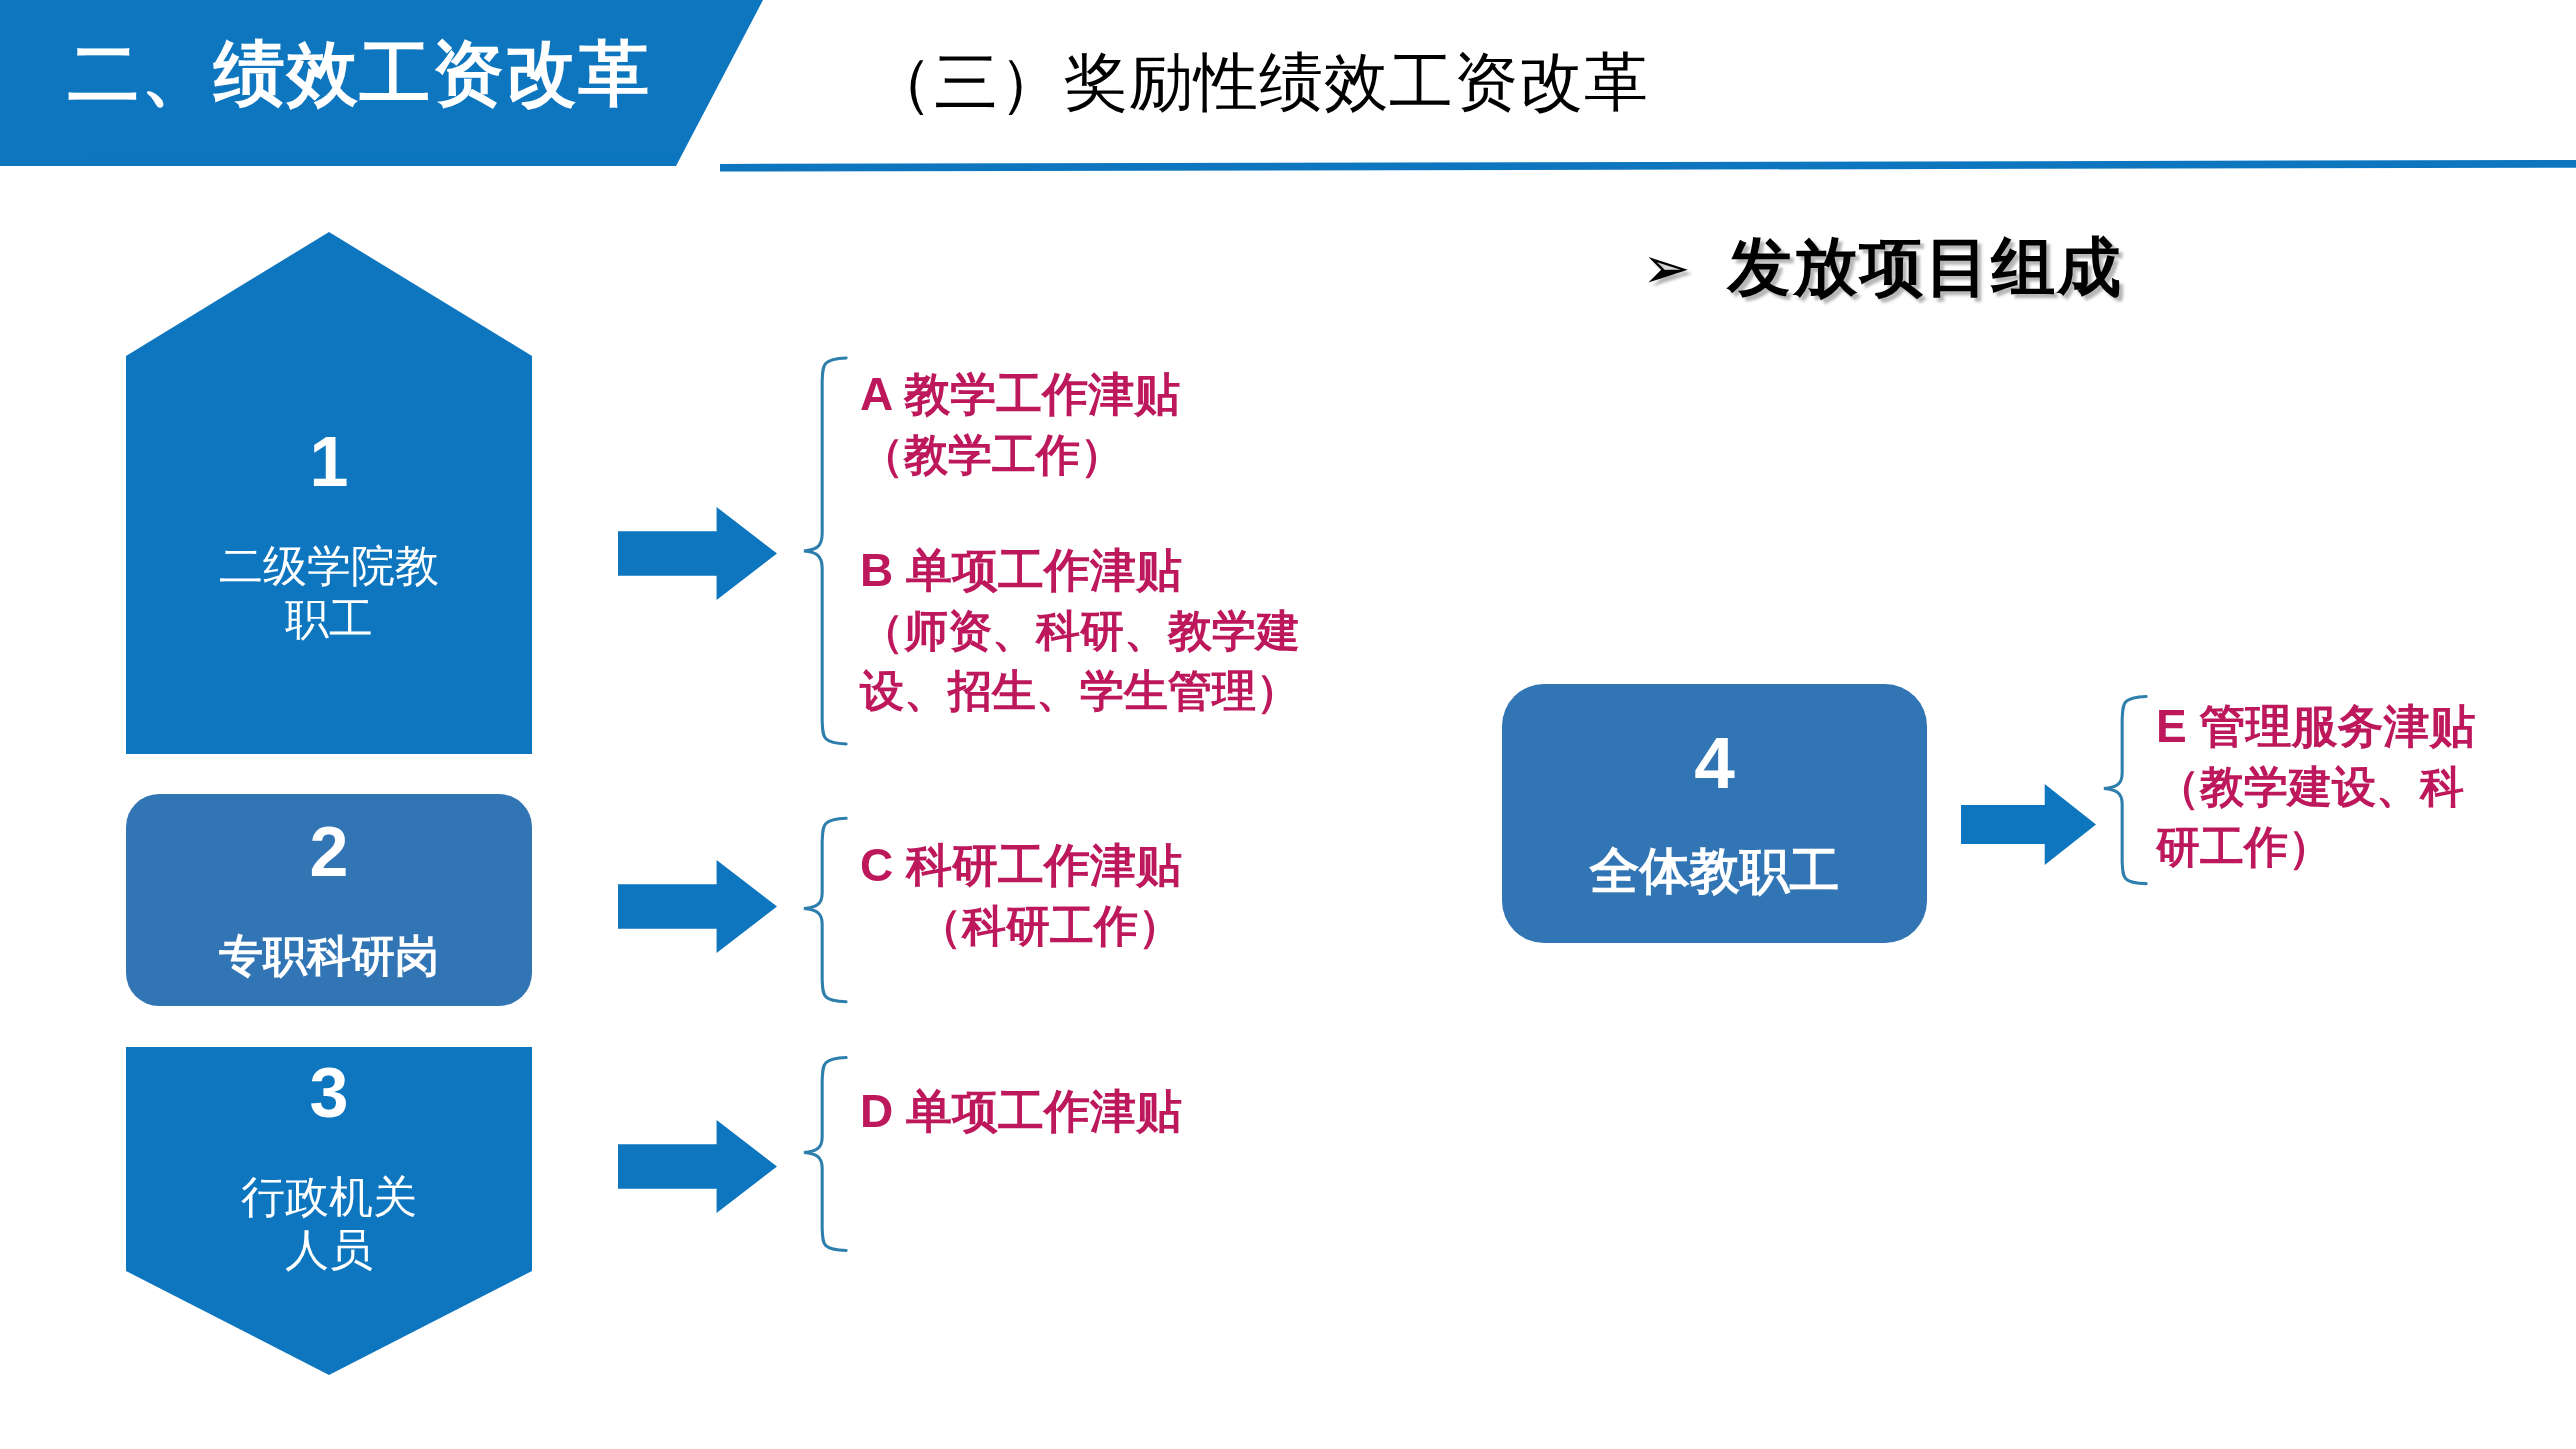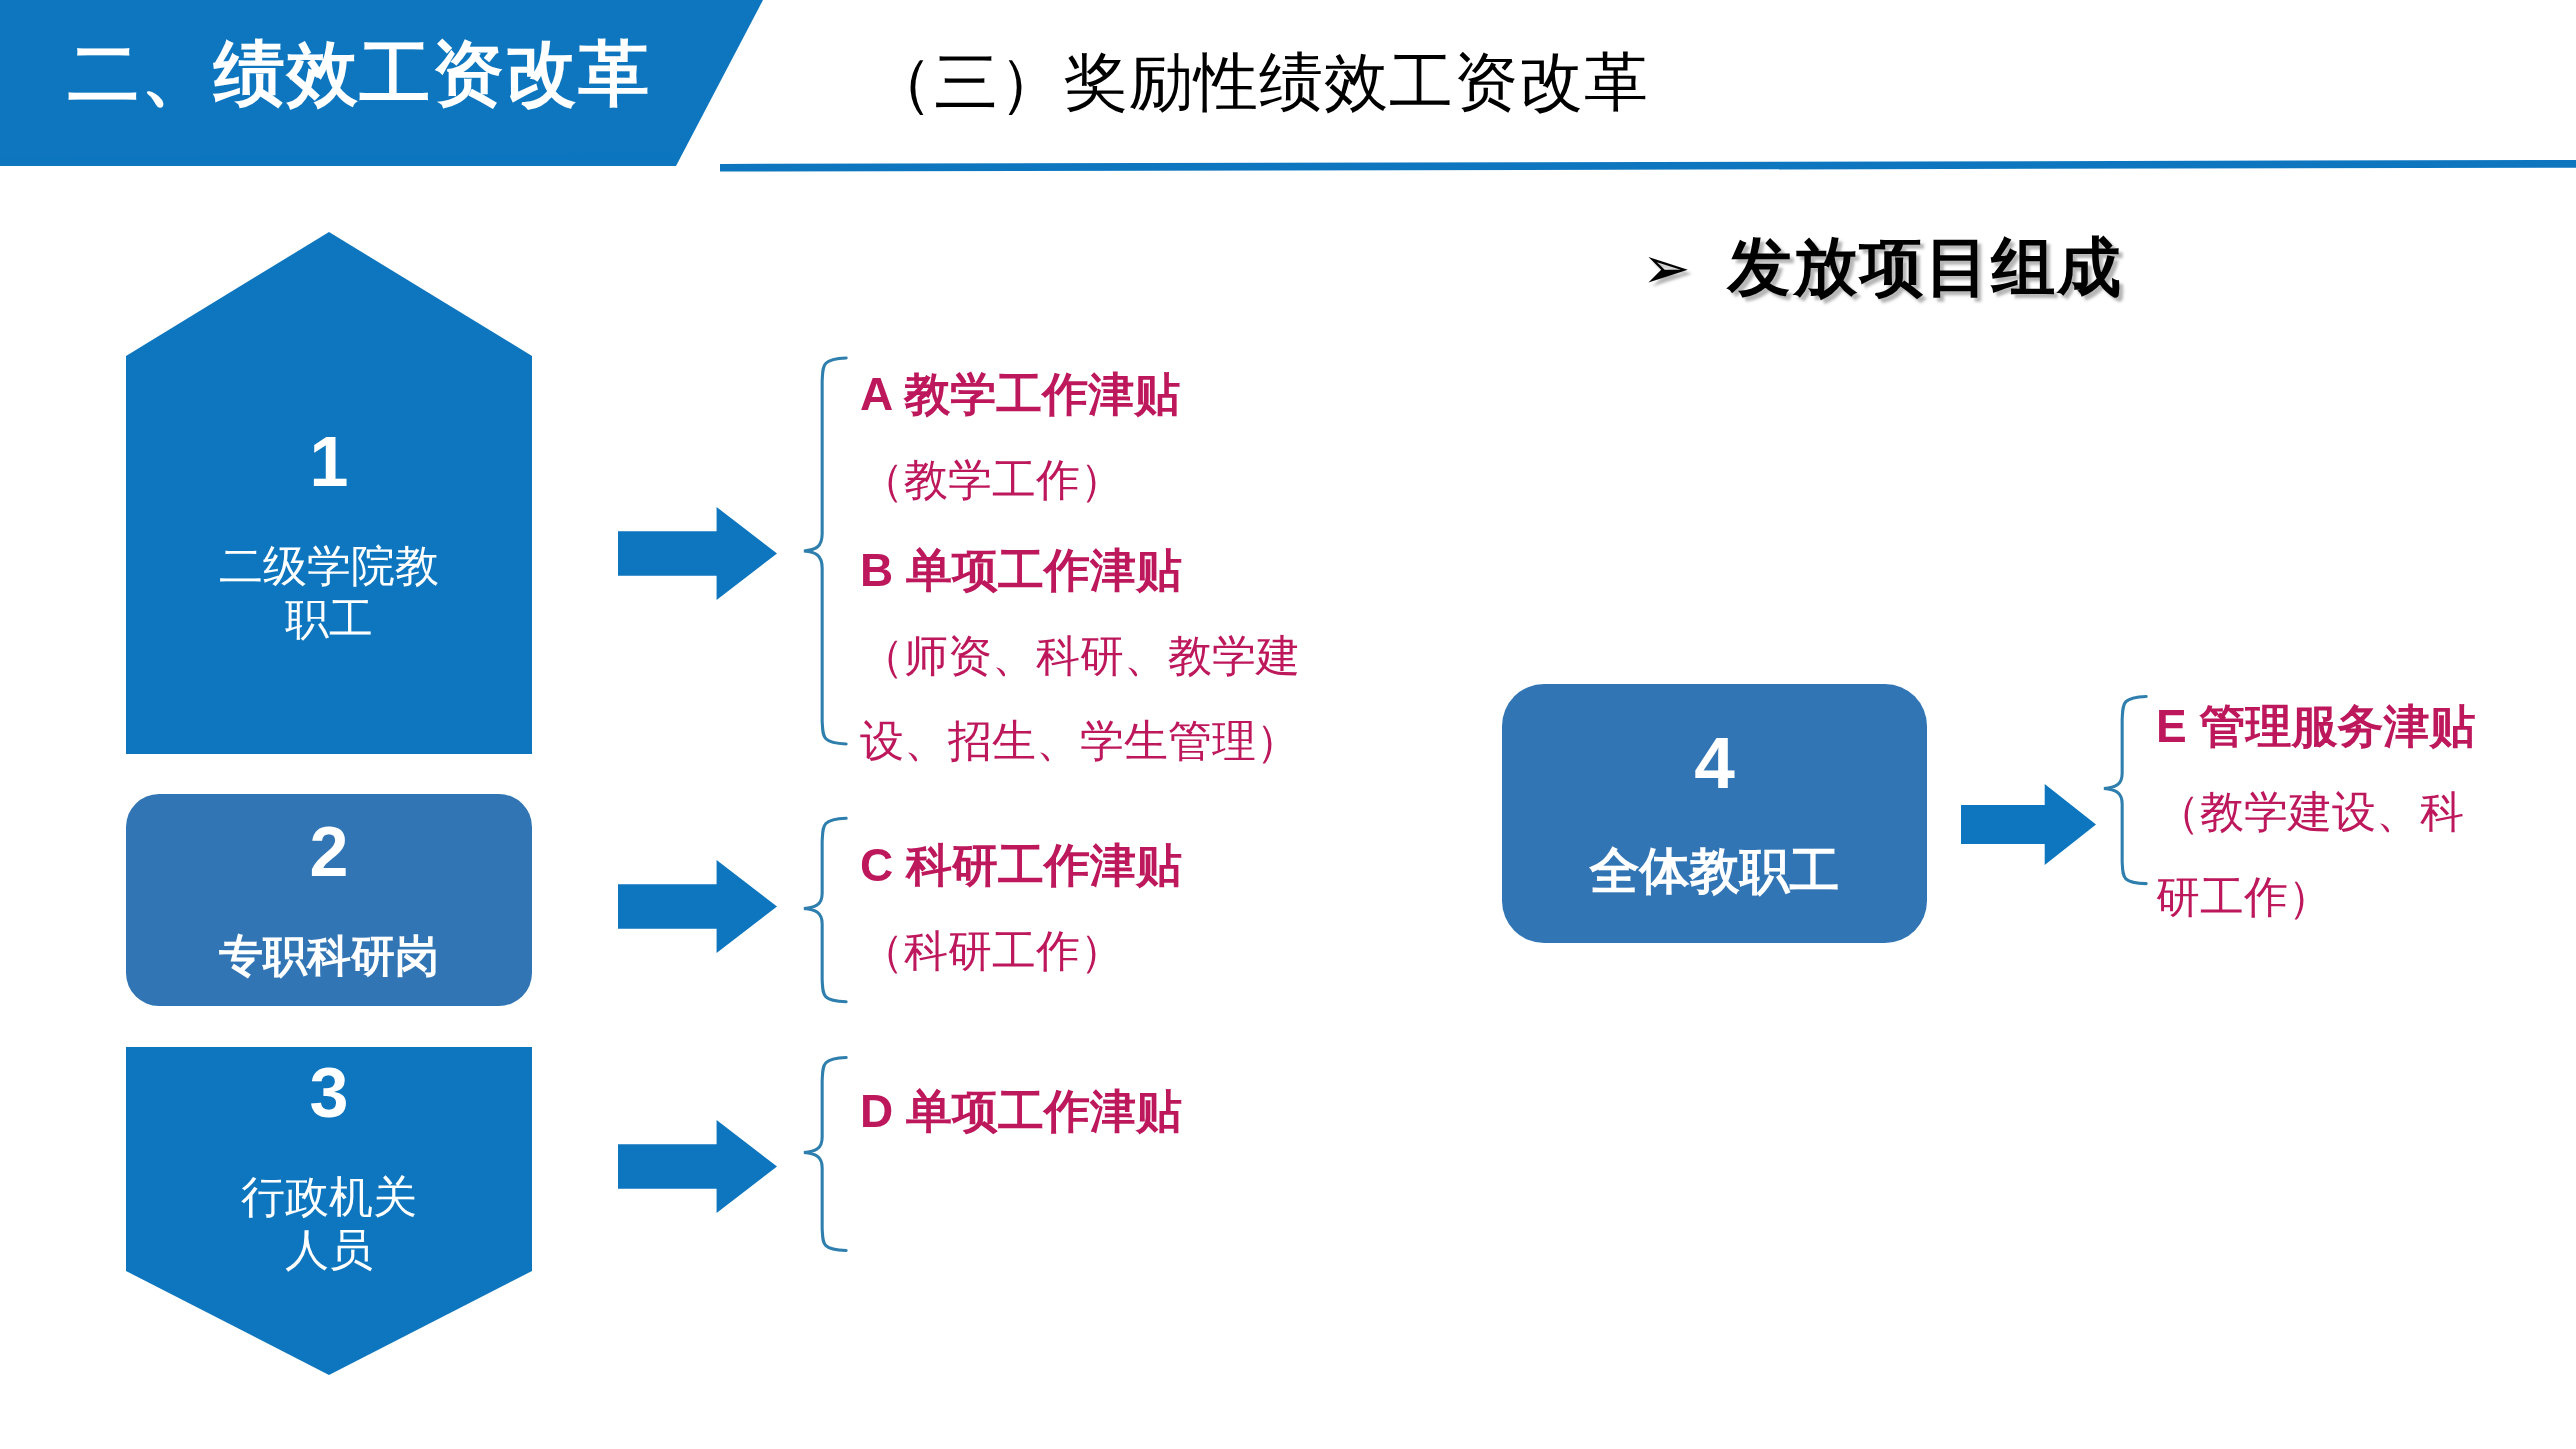--- a/index.html
+++ b/index.html
@@ -75,21 +75,21 @@
   #arrow3{left:618px;top:1120px;width:159px;height:93px;}
   #arrow4{left:1961px;top:784px;width:135px;height:81px;}
 
   
   .brace{position:absolute;}
   .brace svg{display:block;overflow:visible;}
 
   
   .grp{position:absolute;color:#be185d;}
   .grp .t1{font-size:46px;font-weight:700;line-height:1.30;white-space:nowrap;}
-  .grp .t2{font-size:44px;font-weight:400;line-height:1.36;margin-top:25px;}
+  .grp .t2{font-size:44px;font-weight:700;line-height:1.36;}
 
   
   .bullet-head{
     position:absolute;left:1642px;top:224px;display:flex;align-items:center;
     color:#000;
     text-shadow:3.9px 3.9px 2.9px rgba(120,120,120,.55);
   }
   .bullet-head .mark{font-size:58px;line-height:1;margin-right:37px;font-weight:400;}
   .bullet-head .txt{font-size:64px;font-weight:700;letter-spacing:1.9px;white-space:nowrap;}
 
@@ -183,21 +183,21 @@
     <div class="t1">A  教学工作津贴</div>
     <div class="t2">（教学工作）</div>
   </div>
 
   <div class="grp" style="left:860px;top:541px;width:599px;">
     <div class="t1">B  单项工作津贴</div>
     <div class="t2">（师资、科研、教学建</div>
     <div class="t2">设、招生、学生管理）</div>
   </div>
 
-  <div class="grp" style="left:860px;top:836px;">
+  <div class="grp" style="left:860px;top:836px;text-align:right;">
     <div class="t1">C  科研工作津贴</div>
     <div class="t2">（科研工作）</div>
   </div>
 
   <div class="grp" style="left:860px;top:1082px;">
     <div class="t1">D 单项工作津贴</div>
   </div>
 
   <div class="shape" id="box4">
     <div class="num">4</div>

